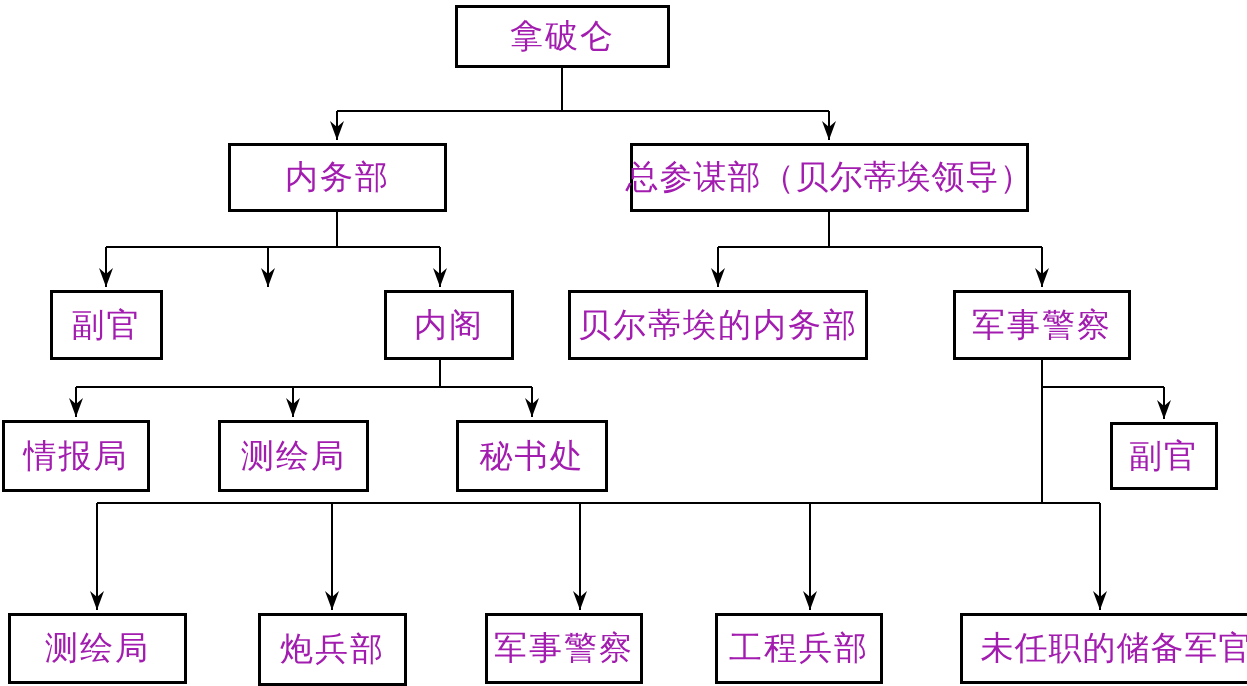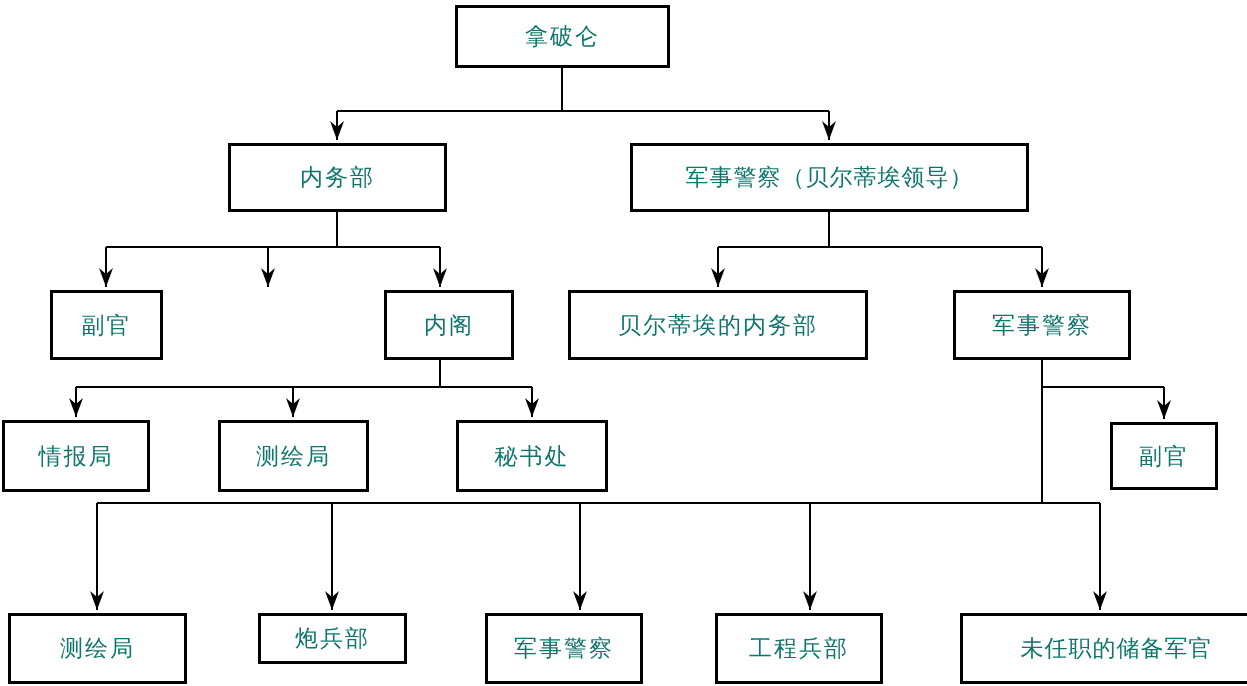--- a/index.html
+++ b/index.html
@@ -25,22 +25,22 @@
   .node {
     position: absolute;
     box-sizing: border-box;
     border: 3px solid #000000;
     background: #ffffff;
     display: flex;
     align-items: center;
     justify-content: center;
   }
   .node span {
-    color: #0f766e;
-    font-size: 23px;
+    color: #a21caf;
+    font-size: 33px;
     letter-spacing: 2px;
     white-space: nowrap;
     line-height: 1;
     text-align: center;
   }
   .node.wide span {
     letter-spacing: 1px;
   }
 </style>
 </head>
@@ -88,21 +88,21 @@
   </svg>
 
   <div class="node" style="left:455px;top:5px;width:215px;height:63px">
     <span>拿破仑</span>
   </div>
 
   <div class="node" style="left:228px;top:143px;width:219px;height:69px">
     <span>内务部</span>
   </div>
   <div class="node wide" style="left:630px;top:143px;width:399px;height:69px">
-    <span>军事警察（贝尔蒂埃领导）</span>
+    <span>总参谋部（贝尔蒂埃领导）</span>
   </div>
 
   <div class="node" style="left:50px;top:290px;width:113px;height:70px">
     <span>副官</span>
   </div>
   <div class="node" style="left:384px;top:290px;width:130px;height:70px">
     <span>内阁</span>
   </div>
   <div class="node" style="left:568px;top:290px;width:300px;height:70px">
     <span>贝尔蒂埃的内务部</span>
@@ -120,21 +120,21 @@
   <div class="node" style="left:456px;top:420px;width:152px;height:72px">
     <span>秘书处</span>
   </div>
   <div class="node" style="left:1110px;top:422px;width:108px;height:68px">
     <span>副官</span>
   </div>
 
   <div class="node" style="left:8px;top:613px;width:179px;height:71px">
     <span>测绘局</span>
   </div>
-  <div class="node" style="left:258px;top:613px;width:149px;height:51px">
+  <div class="node" style="left:258px;top:613px;width:149px;height:73px">
     <span>炮兵部</span>
   </div>
   <div class="node" style="left:485px;top:613px;width:158px;height:71px">
     <span>军事警察</span>
   </div>
   <div class="node" style="left:715px;top:613px;width:168px;height:71px">
     <span>工程兵部</span>
   </div>
   <div class="node wide" style="left:960px;top:613px;width:313px;height:71px">
     <span>未任职的储备军官</span>

